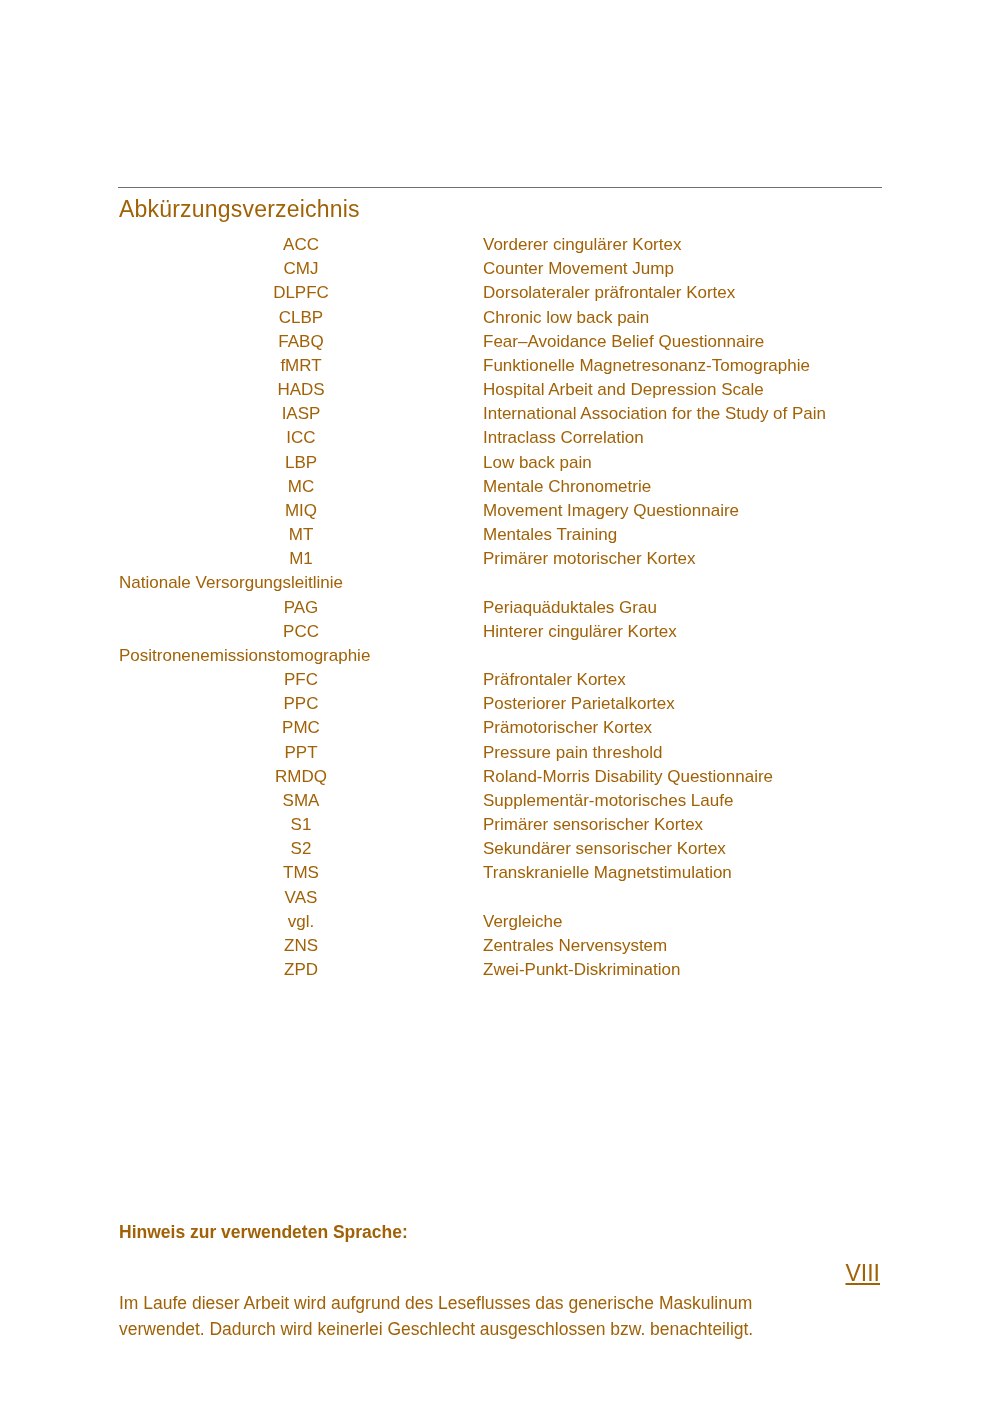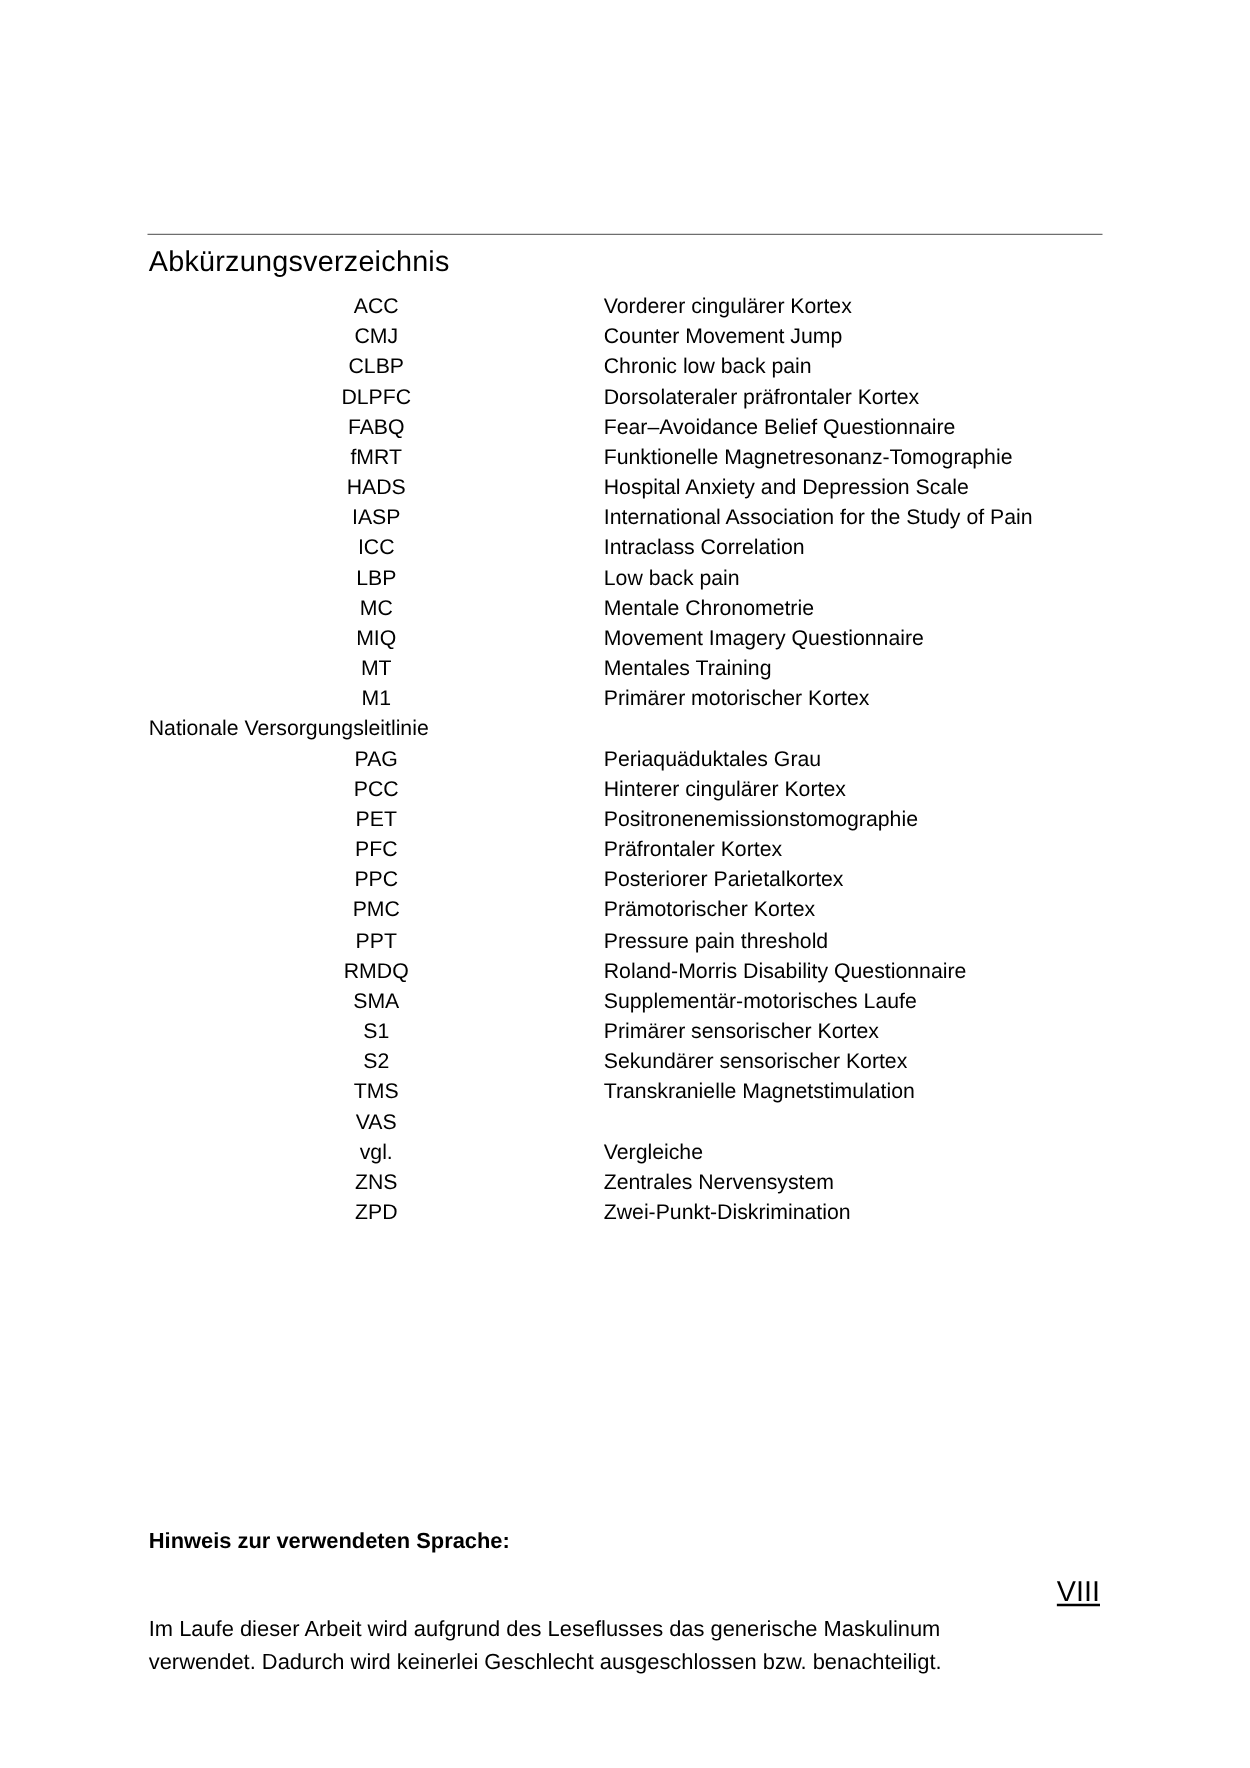--- a/index.html
+++ b/index.html
@@ -6,21 +6,21 @@
     margin: 0;
     padding: 0;
     background: #ffffff;
   }
   .page {
     position: relative;
     width: 1000px;
     height: 1414px;
     background: #ffffff;
     font-family: "Liberation Sans", "DejaVu Sans", sans-serif;
-    color: #000000;
+    color: #a16207;
     overflow: hidden;
   }
   .top-rule {
     position: absolute;
     top: 187px;
     left: 118px;
     width: 764px;
     height: 1px;
     background: #6e6e6e;
   }
@@ -96,42 +96,42 @@
         <span class="abbr-term">ACC</span>
         <span class="abbr-def">Vorderer cingulärer Kortex</span>
       </div>
 
       <div class="abbr-row">
         <span class="abbr-term">CMJ</span>
         <span class="abbr-def">Counter Movement Jump</span>
       </div>
 
       <div class="abbr-row">
+        <span class="abbr-term">DLPFC</span>
+        <span class="abbr-def">Dorsolateraler präfrontaler Kortex</span>
+      </div>
+
+      <div class="abbr-row">
         <span class="abbr-term">CLBP</span>
         <span class="abbr-def">Chronic low back pain</span>
       </div>
 
       <div class="abbr-row">
-        <span class="abbr-term">DLPFC</span>
-        <span class="abbr-def">Dorsolateraler präfrontaler Kortex</span>
-      </div>
-
-      <div class="abbr-row">
         <span class="abbr-term">FABQ</span>
         <span class="abbr-def">Fear–Avoidance Belief Questionnaire</span>
       </div>
 
       <div class="abbr-row">
         <span class="abbr-term">fMRT</span>
         <span class="abbr-def">Funktionelle Magnetresonanz-Tomographie</span>
       </div>
 
       <div class="abbr-row">
         <span class="abbr-term">HADS</span>
-        <span class="abbr-def">Hospital Anxiety and Depression Scale</span>
+        <span class="abbr-def">Hospital Arbeit and Depression Scale</span>
       </div>
 
       <div class="abbr-row">
         <span class="abbr-term">IASP</span>
         <span class="abbr-def">International Association for the Study of Pain</span>
       </div>
 
       <div class="abbr-row">
         <span class="abbr-term">ICC</span>
         <span class="abbr-def">Intraclass Correlation</span>
@@ -170,21 +170,20 @@
         <span class="abbr-term">PAG</span>
         <span class="abbr-def">Periaquäduktales Grau</span>
       </div>
 
       <div class="abbr-row">
         <span class="abbr-term">PCC</span>
         <span class="abbr-def">Hinterer cingulärer Kortex</span>
       </div>
 
       <div class="abbr-row">
-        <span class="abbr-term">PET</span>
         <span class="abbr-def">Positronenemissionstomographie</span>
       </div>
 
       <div class="abbr-row">
         <span class="abbr-term">PFC</span>
         <span class="abbr-def">Präfrontaler Kortex</span>
       </div>
 
       <div class="abbr-row">
         <span class="abbr-term">PPC</span>

